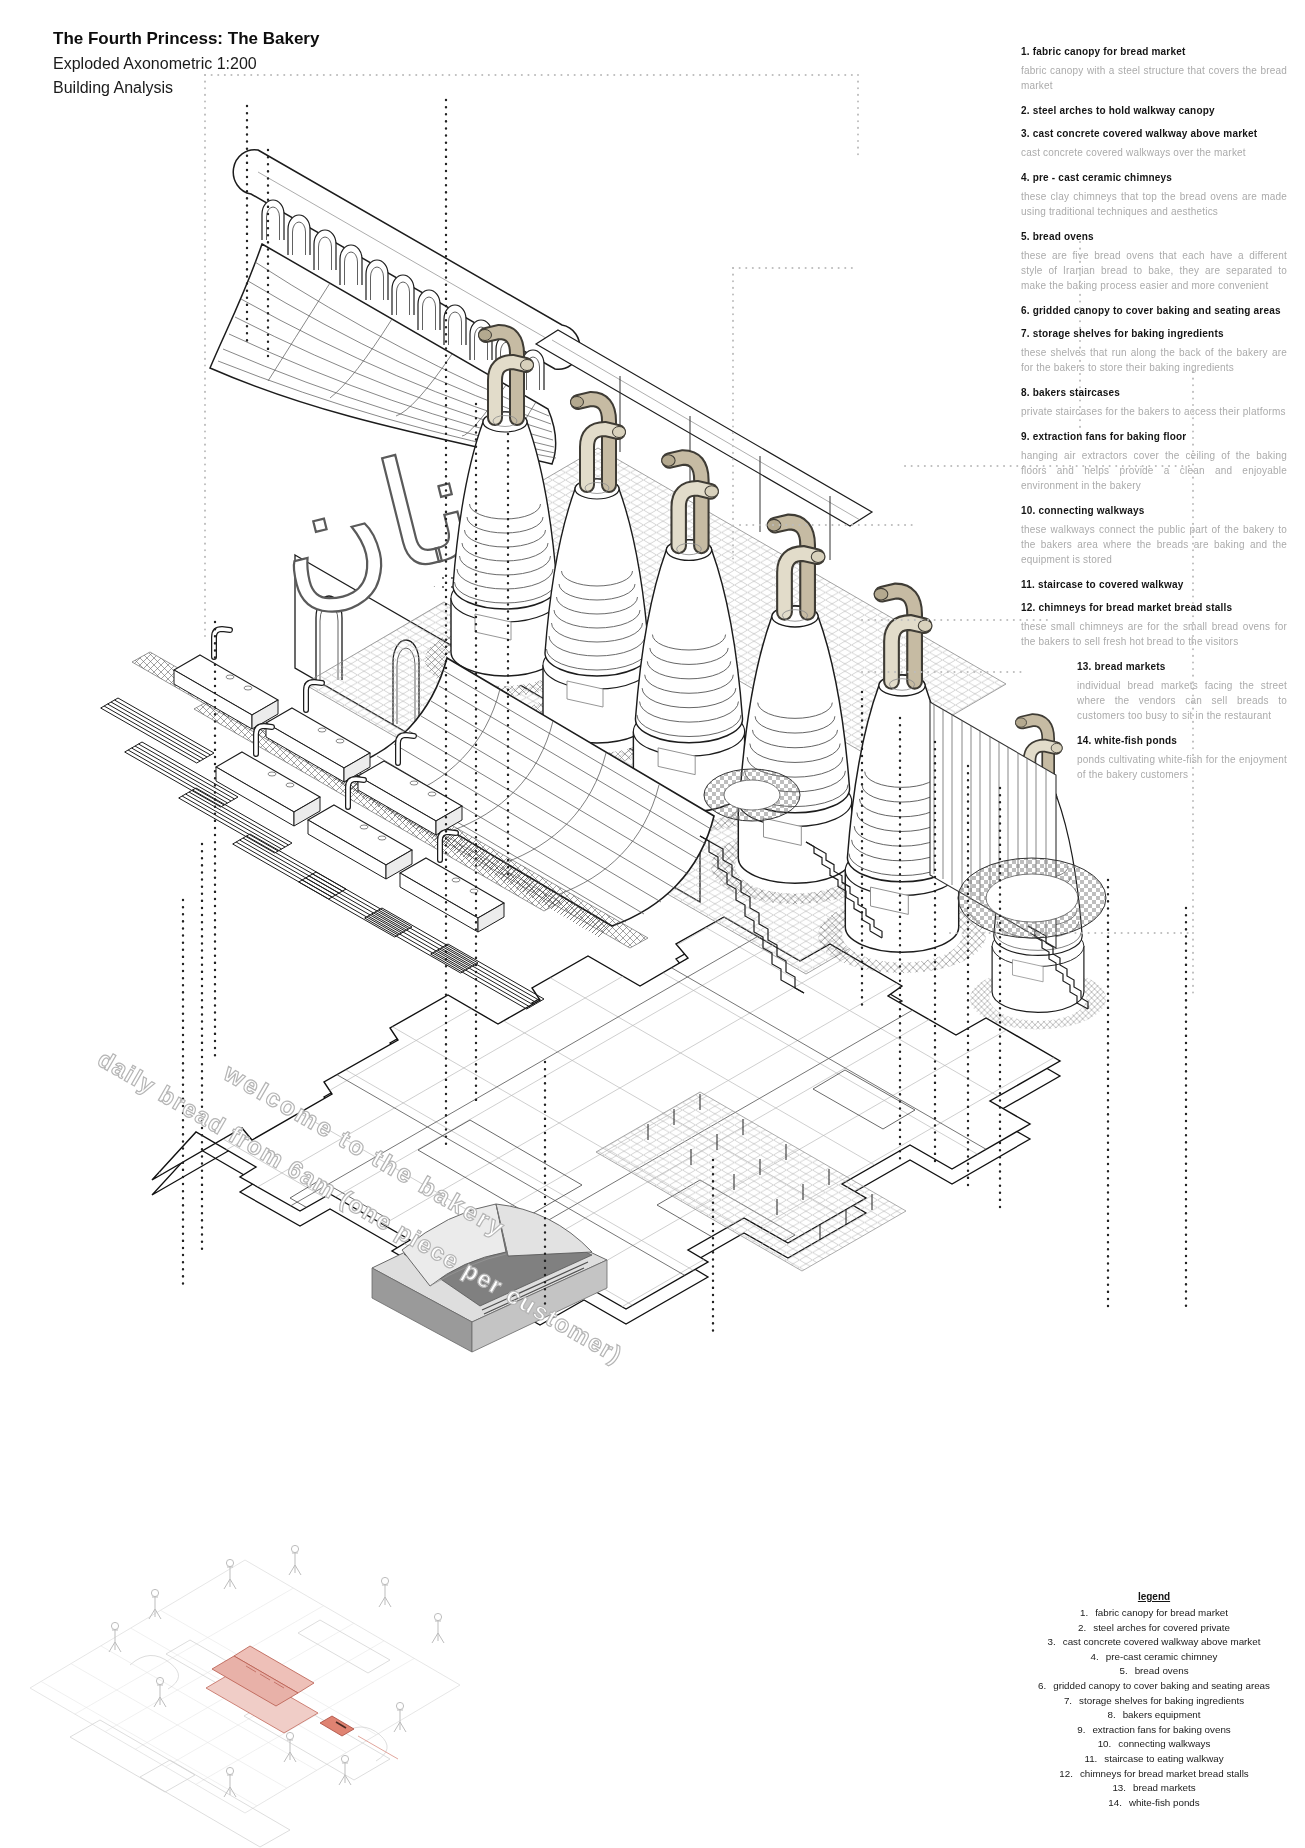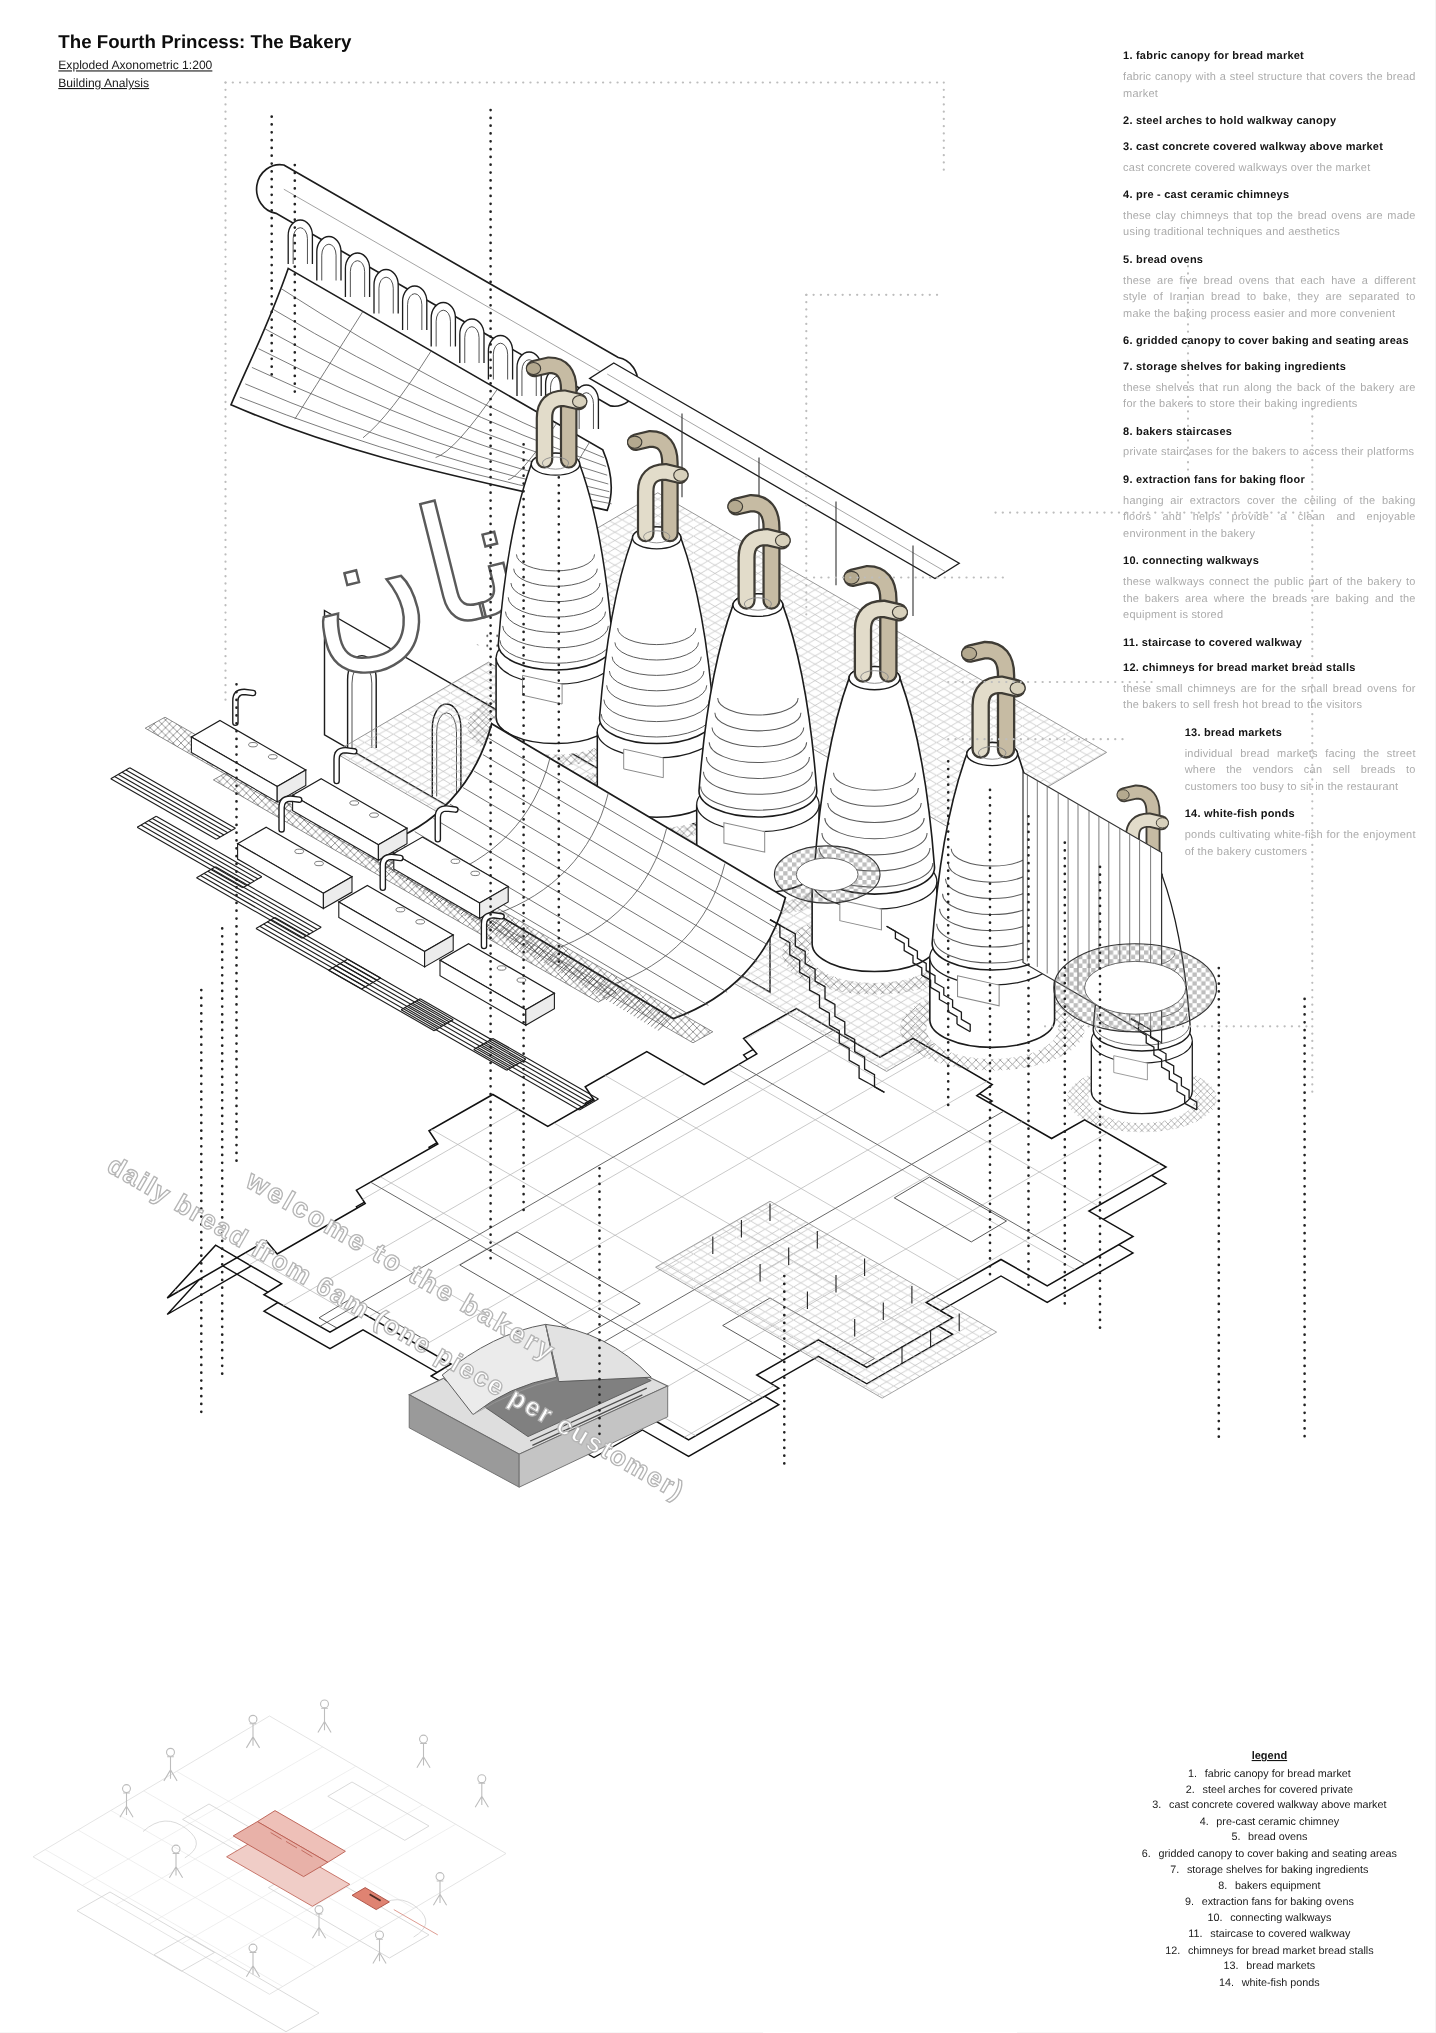--- a/index.html
+++ b/index.html
@@ -2,21 +2,21 @@
 <html><head>
 <meta charset="utf-8">
 <style>
   html,body{margin:0;padding:0;background:#e9e9e9;}
   .sheet{position:relative;width:1305px;height:1848px;background:#ffffff;overflow:hidden;
          font-family:"Liberation Sans",sans-serif;color:#111;}
   .sheet svg{position:absolute;left:0;top:0;}
   
   .title-block{position:absolute;left:53px;top:26px;line-height:1.5;}
   .title-block .t1{font-size:17px;font-weight:bold;color:#0d0d0d;}
-  .title-block .t2{font-size:11px;color:#1a1a1a;text-decoration:underline;}
+  .title-block .t2{font-size:16px;color:#1a1a1a;}
   
   .annotations{position:absolute;left:1021px;top:46px;width:266px;}
   .ann-item{margin-bottom:12px;}
   .ann-item.indent{margin-left:56px;}
   .ann-h{font-size:10px;font-weight:bold;color:#141414;margin-bottom:6px;letter-spacing:.2px;}
   .ann-d{font-size:10px;color:#ababab;line-height:1.5;text-align:justify;letter-spacing:.2px;}
   
   .legend{position:absolute;left:998px;top:1591px;width:312px;text-align:center;}
   .legend-header{font-size:10px;font-weight:bold;text-decoration:underline;margin-bottom:4px;color:#141414;}
   .legend-row{font-size:9.8px;line-height:14.6px;color:#1a1a1a;}
@@ -460,19 +460,19 @@
   <div class="legend-row"><span class="n">1.</span><span>fabric canopy for bread market</span></div>
   <div class="legend-row"><span class="n">2.</span><span>steel arches for covered private</span></div>
   <div class="legend-row"><span class="n">3.</span><span>cast concrete covered walkway above market</span></div>
   <div class="legend-row"><span class="n">4.</span><span>pre-cast ceramic chimney</span></div>
   <div class="legend-row"><span class="n">5.</span><span>bread ovens</span></div>
   <div class="legend-row"><span class="n">6.</span><span>gridded canopy to cover baking and seating areas</span></div>
   <div class="legend-row"><span class="n">7.</span><span>storage shelves for baking ingredients</span></div>
   <div class="legend-row"><span class="n">8.</span><span>bakers equipment</span></div>
   <div class="legend-row"><span class="n">9.</span><span>extraction fans for baking ovens</span></div>
   <div class="legend-row"><span class="n">10.</span><span>connecting walkways</span></div>
-  <div class="legend-row"><span class="n">11.</span><span>staircase to covered walkway</span></div>
+  <div class="legend-row"><span class="n">11.</span><span>staircase to eating walkway</span></div>
   <div class="legend-row"><span class="n">12.</span><span>chimneys for bread market bread stalls</span></div>
   <div class="legend-row"><span class="n">13.</span><span>bread markets</span></div>
   <div class="legend-row"><span class="n">14.</span><span>white-fish ponds</span></div>
 </div>
 
 </div>
 
 </body></html>

